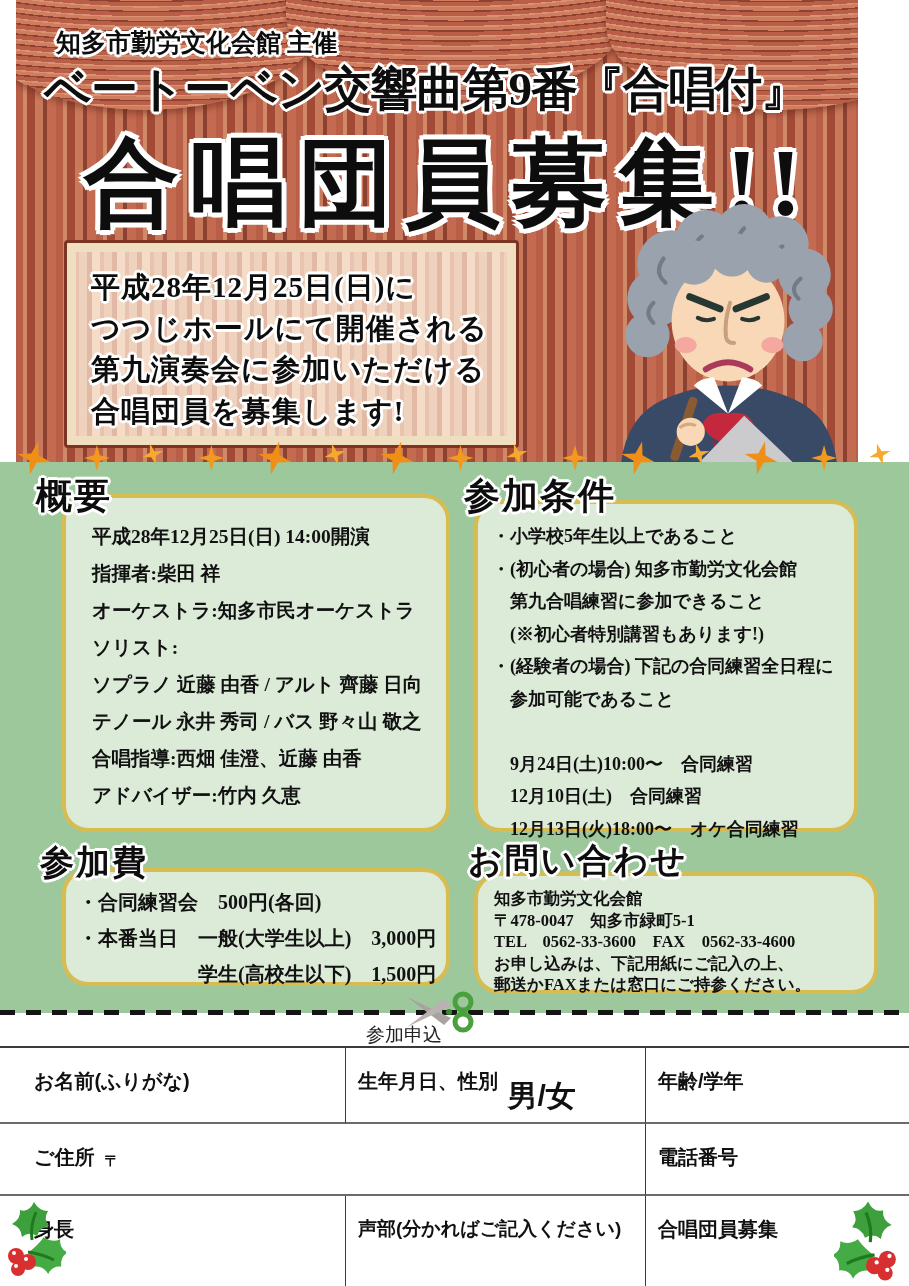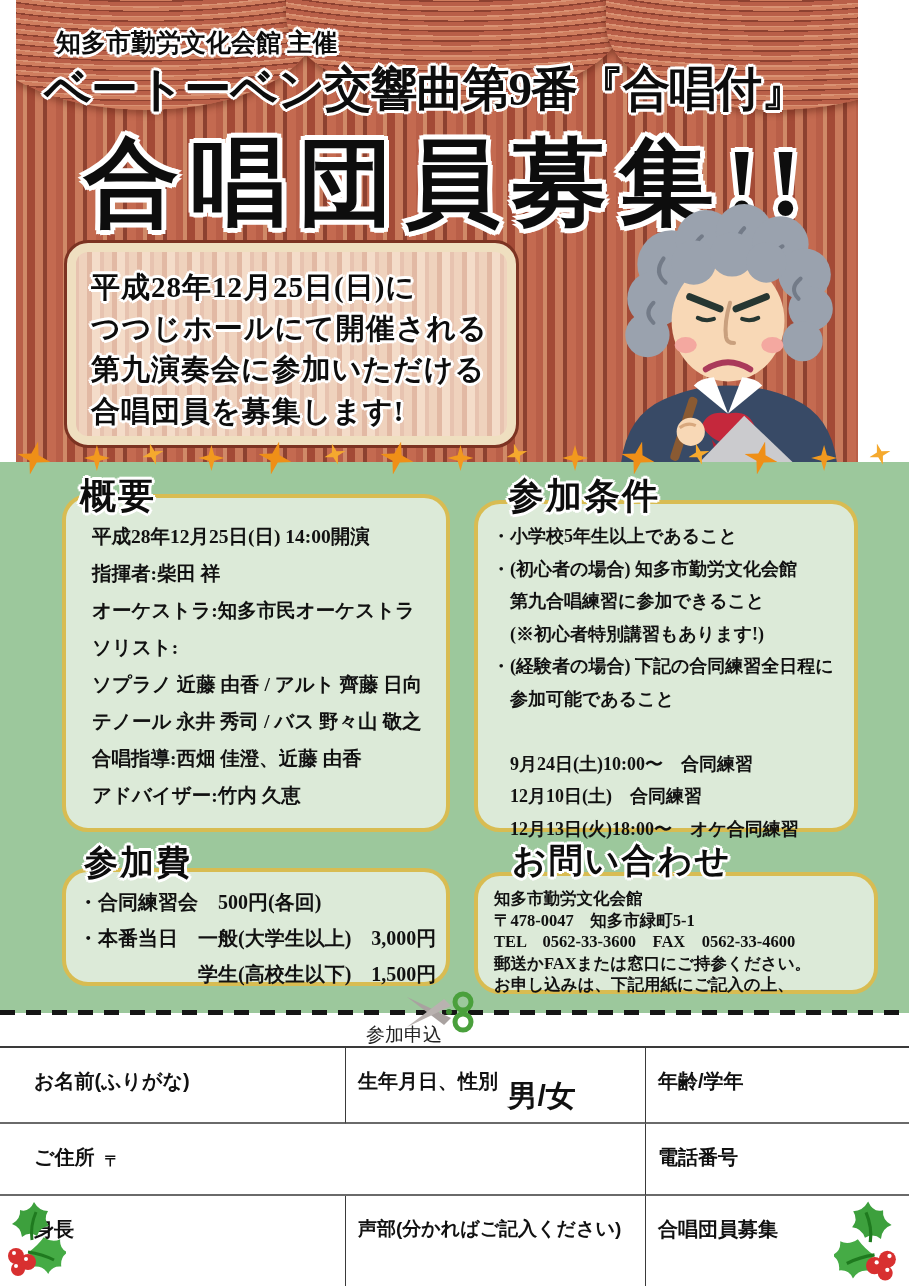--- a/index.html
+++ b/index.html
@@ -29,37 +29,37 @@
   .ol-thick{color:#0d0d0d;text-shadow:
     5px 0 0 #fff,-5px 0 0 #fff,0 5px 0 #fff,0 -5px 0 #fff,
     4px 4px 0 #fff,-4px 4px 0 #fff,4px -4px 0 #fff,-4px -4px 0 #fff,
     2px 4px 0 #fff,-2px 4px 0 #fff,2px -4px 0 #fff,-2px -4px 0 #fff;}
   .organizer{position:absolute;left:40px;top:26px;font-size:25px;font-weight:bold;white-space:nowrap;}
   .subtitle{position:absolute;left:28px;top:58px;font-size:47px;font-weight:bold;white-space:nowrap;letter-spacing:-1px;}
   .main-title{position:absolute;left:68px;top:120px;font-size:95px;font-weight:bold;white-space:nowrap;letter-spacing:12px;}
   
   .lead-box{
     position:absolute;left:48px;top:240px;width:455px;height:208px;
-    border:3px solid #7c3322;border-radius:24px;
+    border:3px solid #7c3322;border-radius:4px;
     box-shadow:inset 0 0 0 9px #efdfc0;
     background:repeating-linear-gradient(90deg,#f4dcc9 0 8px,#e7c3b0 8px 12px,#efd2bd 12px 20px,#e2b9a4 20px 25px);
     box-sizing:border-box;padding:24px 14px 0 24px;
   }
   .lead-line{font-size:29px;font-weight:bold;line-height:1.42;white-space:nowrap;letter-spacing:1px;}
   
   .star-row{position:absolute;left:0;top:438px;width:909px;height:40px;display:flex;
     justify-content:space-around;align-items:center;z-index:6;}
   .star{width:26px;height:26px;background:#f2991e;
     clip-path:polygon(50% 0%,61% 39%,100% 50%,61% 61%,50% 100%,39% 61%,0% 50%,39% 39%);}
   .star:nth-child(odd){width:34px;height:34px;transform:rotate(14deg);background:#ef8f17;}
   .star:nth-child(3n){width:22px;height:22px;transform:rotate(-16deg) translateY(-4px);background:#f5a92e;}
   
   .green{position:absolute;left:0;top:462px;width:909px;height:551px;background:#9cc89c;}
   .gbox{position:absolute;background:#dcead8;border:4px solid #d8bc52;border-radius:26px;box-sizing:border-box;}
-  .gheading{position:absolute;font-size:36px;font-weight:bold;z-index:3;white-space:nowrap;letter-spacing:2px;margin-left:44px;}
+  .gheading{position:absolute;font-size:36px;font-weight:bold;z-index:3;white-space:nowrap;letter-spacing:2px;}
   .box-overview{left:62px;top:32px;width:388px;height:338px;padding:20px 6px 0 26px;}
   .box-conditions{left:474px;top:38px;width:384px;height:332px;padding:16px 4px 16px 14px;}
   .box-fee{left:62px;top:406px;width:388px;height:118px;padding:12px 4px 0 12px;}
   .box-contact{left:474px;top:410px;width:404px;height:122px;padding:12px 4px 0 16px;}
   .h-overview{left:36px;top:10px;}
   .h-conditions{left:464px;top:10px;}
   .h-fee{left:40px;top:378px;font-size:34px;}
   .h-contact{left:468px;top:376px;font-size:34px;}
   .ov-line{font-size:19.5px;font-weight:600;line-height:37px;white-space:nowrap;color:#111;}
   .cond-line{font-size:18px;font-weight:600;line-height:32.5px;min-height:32.5px;white-space:nowrap;color:#111;}
@@ -207,22 +207,22 @@
       <div class="fee-line">・合同練習会　500円(各回)</div>
       <div class="fee-line">・本番当日　一般(大学生以上)　3,000円</div>
       <div class="fee-line">　　　　　　学生(高校生以下)　1,500円</div>
     </div>
 
     <div class="gheading h-contact ol">お問い合わせ</div>
     <div class="gbox box-contact">
       <div class="ct-line">知多市勤労文化会館</div>
       <div class="ct-line">〒478-0047　知多市緑町5-1</div>
       <div class="ct-line">TEL　0562-33-3600　FAX　0562-33-4600</div>
+      <div class="ct-line">お申し込みは、下記用紙にご記入の上、</div>
       <div class="ct-line">郵送かFAXまたは窓口にご持参ください。</div>
-      <div class="ct-line">お申し込みは、下記用紙にご記入の上、</div>
     </div>
   </div>
 
   <div class="cut-line"></div>
   <svg class="scissors" viewBox="0 0 76 44">
     <path d="M2,7 L46,28 L39,35 Z" fill="#a9a2a0"></path>
     <path d="M2,37 L46,16 L39,9 Z" fill="#b9b2b0"></path>
     <circle cx="58" cy="12" r="8" fill="none" stroke="#4aa03c" stroke-width="5"></circle>
     <circle cx="58" cy="32" r="8" fill="none" stroke="#4aa03c" stroke-width="5"></circle>
     <circle cx="44" cy="22" r="3" fill="#3c8a32"></circle>

